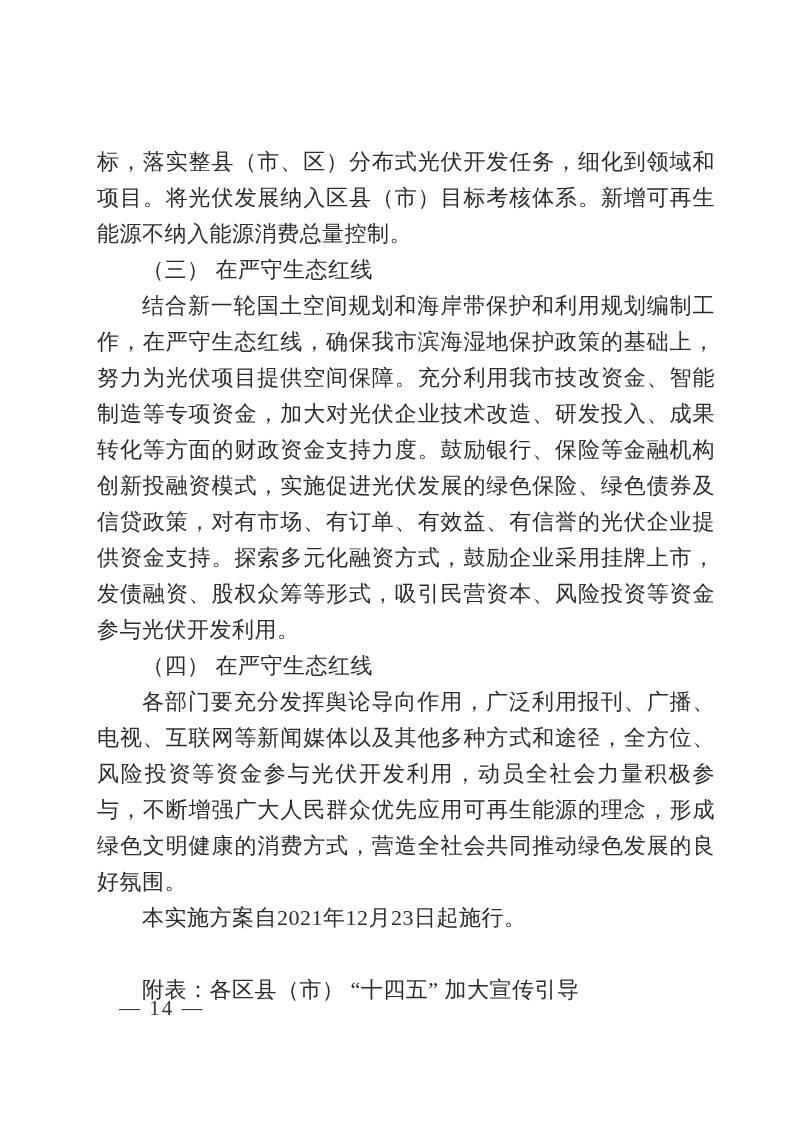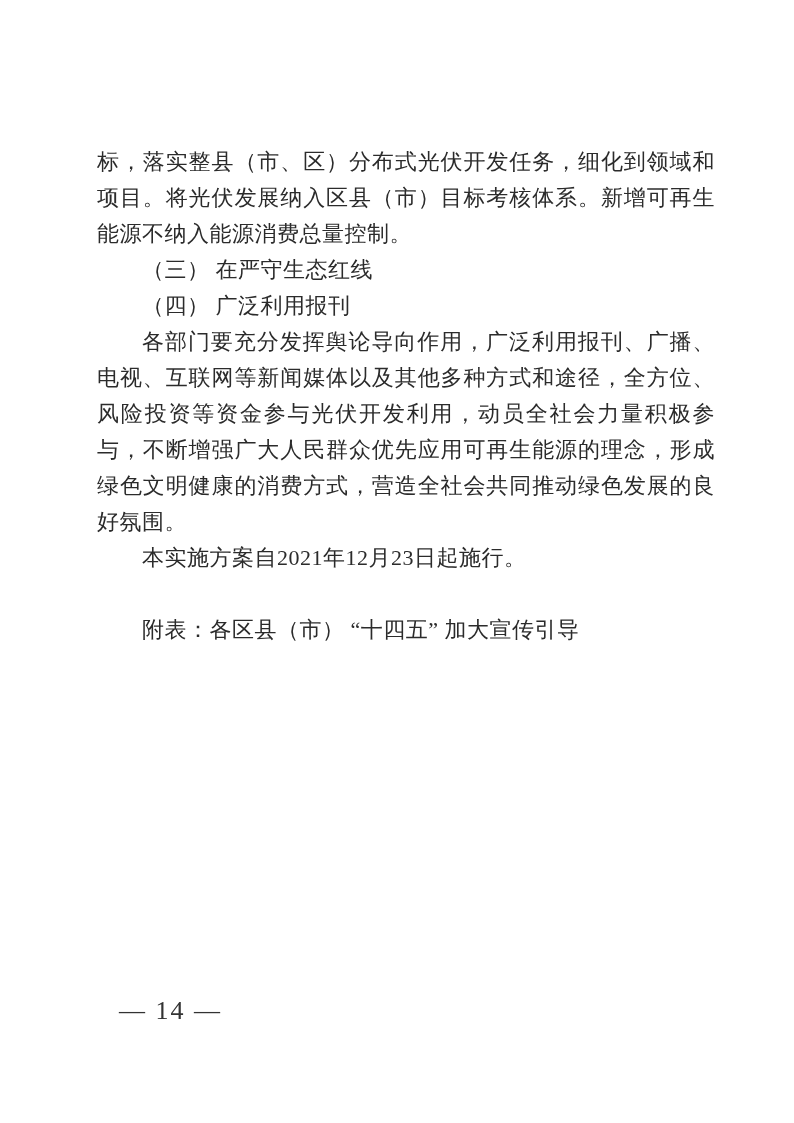--- a/index.html
+++ b/index.html
@@ -36,37 +36,38 @@
   .heading {
     
   }
   .attachment {
     margin-top: 36px;
   }
   .footer {
     position: absolute;
     left: 119px;
     top: 996px;
-    font-size: 26px;
+    font-size: 21px;
     letter-spacing: 2px;
     color: #333333;
   }
 </style>
 </head>
 <body>
 
 <div class="page">
 
   <div class="content">
     <p class="para">标，落实整县（市、区）分布式光伏开发任务，细化到领域和项目。将光伏发展纳入区县（市）目标考核体系。新增可再生能源不纳入能源消费总量控制。</p>
 
     <p class="para indent heading">（三） 在严守生态红线</p>
 
+    <p class="para indent">结合新一轮国土空间规划和海岸带保护和利用规划编制工作，在严守生态红线，确保我市滨海湿地保护政策的基础上，努力为光伏项目提供空间保障。充分利用我市技改资金、智能制造等专项资金，加大对光伏企业技术改造、研发投入、成果转化等方面的财政资金支持力度。鼓励银行、保险等金融机构创新投融资模式，实施促进光伏发展的绿色保险、绿色债券及信贷政策，对有市场、有订单、有效益、有信誉的光伏企业提供资金支持。探索多元化融资方式，鼓励企业采用挂牌上市，发债融资、股权众筹等形式，吸引民营资本、风险投资等资金参与光伏开发利用。</p>
 
-    <p class="para indent heading">（四） 广泛利用报刊</p>
+    <p class="para indent heading">（四） 在严守生态红线</p>
 
     <p class="para indent">各部门要充分发挥舆论导向作用，广泛利用报刊、广播、电视、互联网等新闻媒体以及其他多种方式和途径，全方位、风险投资等资金参与光伏开发利用，动员全社会力量积极参与，不断增强广大人民群众优先应用可再生能源的理念，形成绿色文明健康的消费方式，营造全社会共同推动绿色发展的良好氛围。</p>
 
     <p class="para indent">本实施方案自2021年12月23日起施行。</p>
 
     <p class="para indent attachment">附表：各区县（市） “十四五” 加大宣传引导</p>
   </div>
 
   <div class="footer">
     <span>— 14 —</span>

